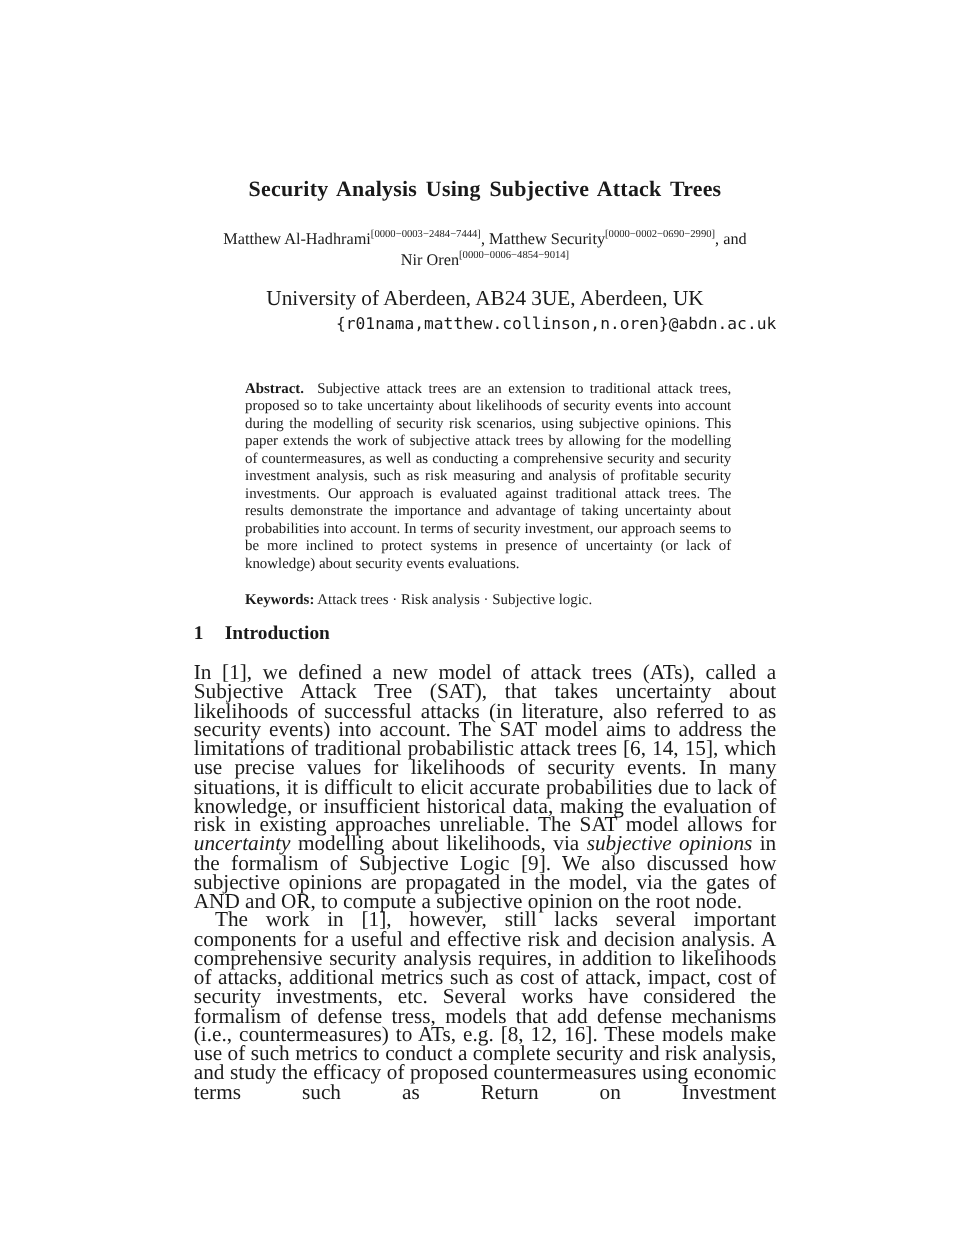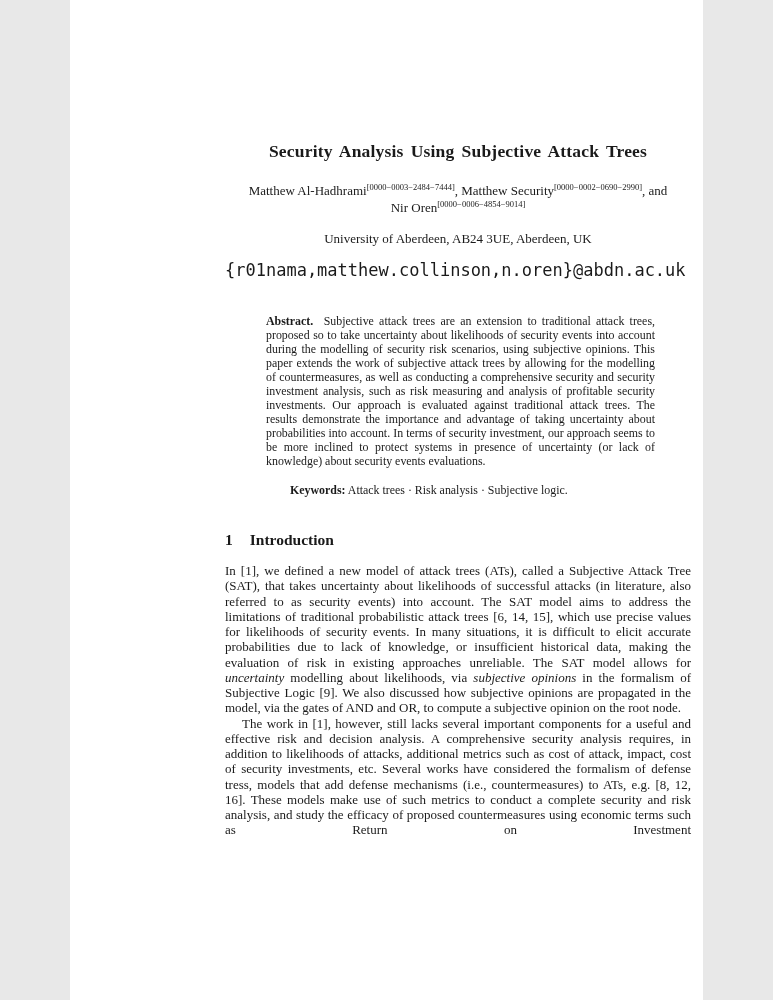--- a/index.html
+++ b/index.html
@@ -1,18 +1,18 @@
 <!DOCTYPE html>
 <html lang="en"><head>
 <meta charset="utf-8">
 <style>
   html, body { margin: 0; padding: 0; background: #e8e8e8; }
   .page {
     position: relative;
-    width: 633px;
+    width: 773px;
     height: 1000px;
     margin: 0 auto;
     background: #ffffff;
     color: #1a1a1a;
     font-family: "Liberation Serif", "DejaVu Serif", serif;
     overflow: hidden;
   }
   .content {
     position: absolute;
     left: 155px;
@@ -35,52 +35,52 @@
     font-size: 13px;
     line-height: 16.5px;
   }
   .authors sup {
     font-size: 8.5px;
     line-height: 0;
   }
   .affiliation {
     margin-top: 15px;
     text-align: center;
-    font-size: 13px;
+    font-size: 17px;
     line-height: 15px;
   }
   .email {
-    text-align: left;
+    text-align: right;
     font-family: "DejaVu Sans Mono", "Liberation Mono", monospace;
-    font-size: 17px;
+    font-size: 13px;
     line-height: 15px;
-    margin-top: 17px;
+    margin-top: 6px;
   }
   .abstract {
     margin: 36px 36px 0 41px;
     font-size: 11.9px;
     line-height: 14px;
     text-align: justify;
   }
   .abstract .lbl { font-weight: bold; }
   .keywords {
-    margin: 15px 36px 0 65px;
+    margin: 15px 36px 0 41px;
     font-size: 11.9px;
     line-height: 14px;
   }
   .keywords .lbl { font-weight: bold; }
   .section-heading {
-    margin-top: 34px;
+    margin-top: 12px;
     font-size: 15.5px;
     font-weight: bold;
   }
   .section-heading .num { margin-right: 17px; }
   .body-par {
     margin: 0;
-    font-size: 13px;
+    font-size: 17px;
     line-height: 15.25px;
     text-align: justify;
   }
   .body-par.first { margin-top: 14px; }
   .body-par.indent { text-indent: 17px; text-align-last: justify; }
   em { font-style: italic; }
   sup { vertical-align: super; }
 </style>
 </head>
 <body>

